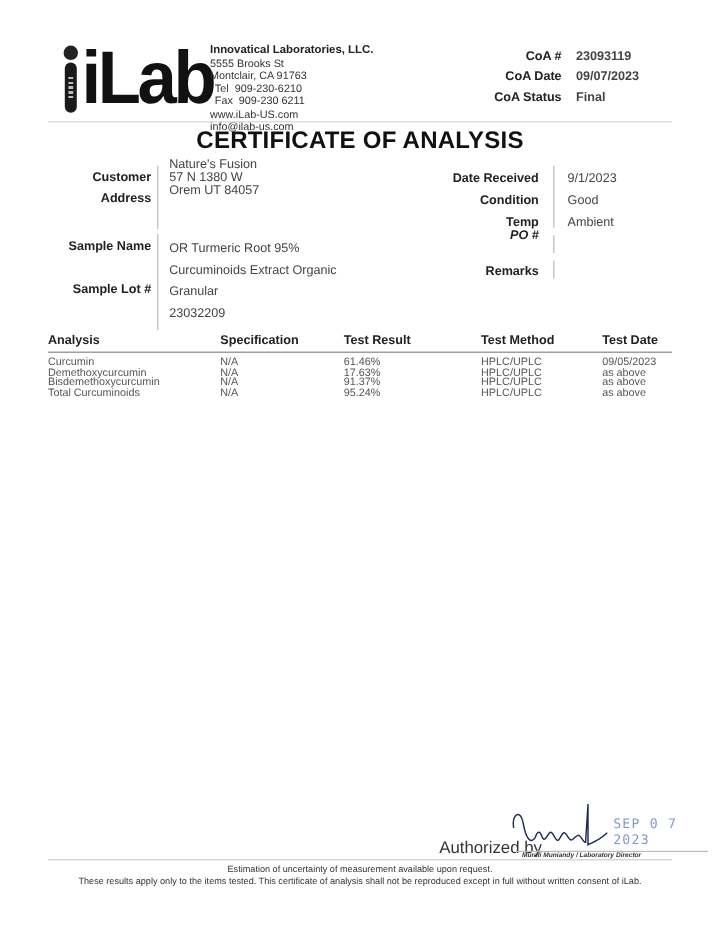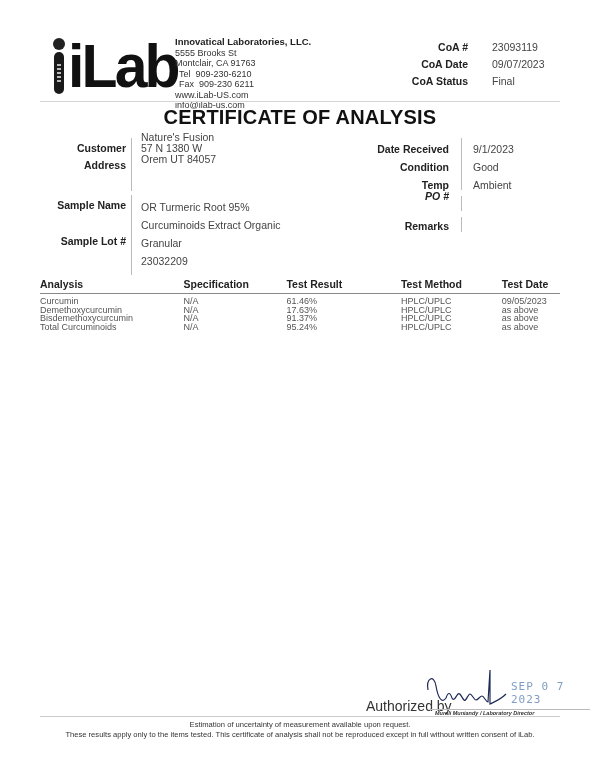--- a/index.html
+++ b/index.html
@@ -25,21 +25,21 @@
       position: absolute; left: 16px; top: -8px; font-size: 62px; font-weight: bold;
       letter-spacing: -3px; color: #111; font-family: "Liberation Sans", sans-serif;
       transform: scaleX(0.95); transform-origin: left top;
     }
     .company { left: 175px; top: 37px; font-size: 9px; line-height: 10.5px; color: #333; }
     .company .name { font-weight: bold; font-size: 9.5px; color: #222; }
     .company .tel { padding-left: 4px; }
     .coa-box { left: 400px; top: 38px; font-size: 10.5px; }
     .coa-row { display: flex; height: 17px; align-items: center; }
     .coa-row .lbl { width: 68px; text-align: right; font-weight: bold; color: #222; }
-    .coa-row .val { padding-left: 24px; color: #444; }
+    .coa-row .val { padding-left: 12px; color: #444; font-weight: bold; }
     .hr-top { left: 40px; top: 101px; width: 520px; height: 1px; background: #d5d5d5; }
     .title { left: 0; width: 600px; top: 106px; text-align: center; font-size: 20px; font-weight: bold; color: #111; letter-spacing: 0.2px; }
 
     
     .lblcol { font-size: 10.5px; font-weight: bold; text-align: right; color: #222; }
     .valcol { font-size: 10.5px; color: #444; }
     .vline { width: 1px; background: #bbb; }
 
     .cust-lbl { left: 60px; width: 66px; top: 140px; }
     .cust-lbl div { height: 17px; line-height: 17px; }

